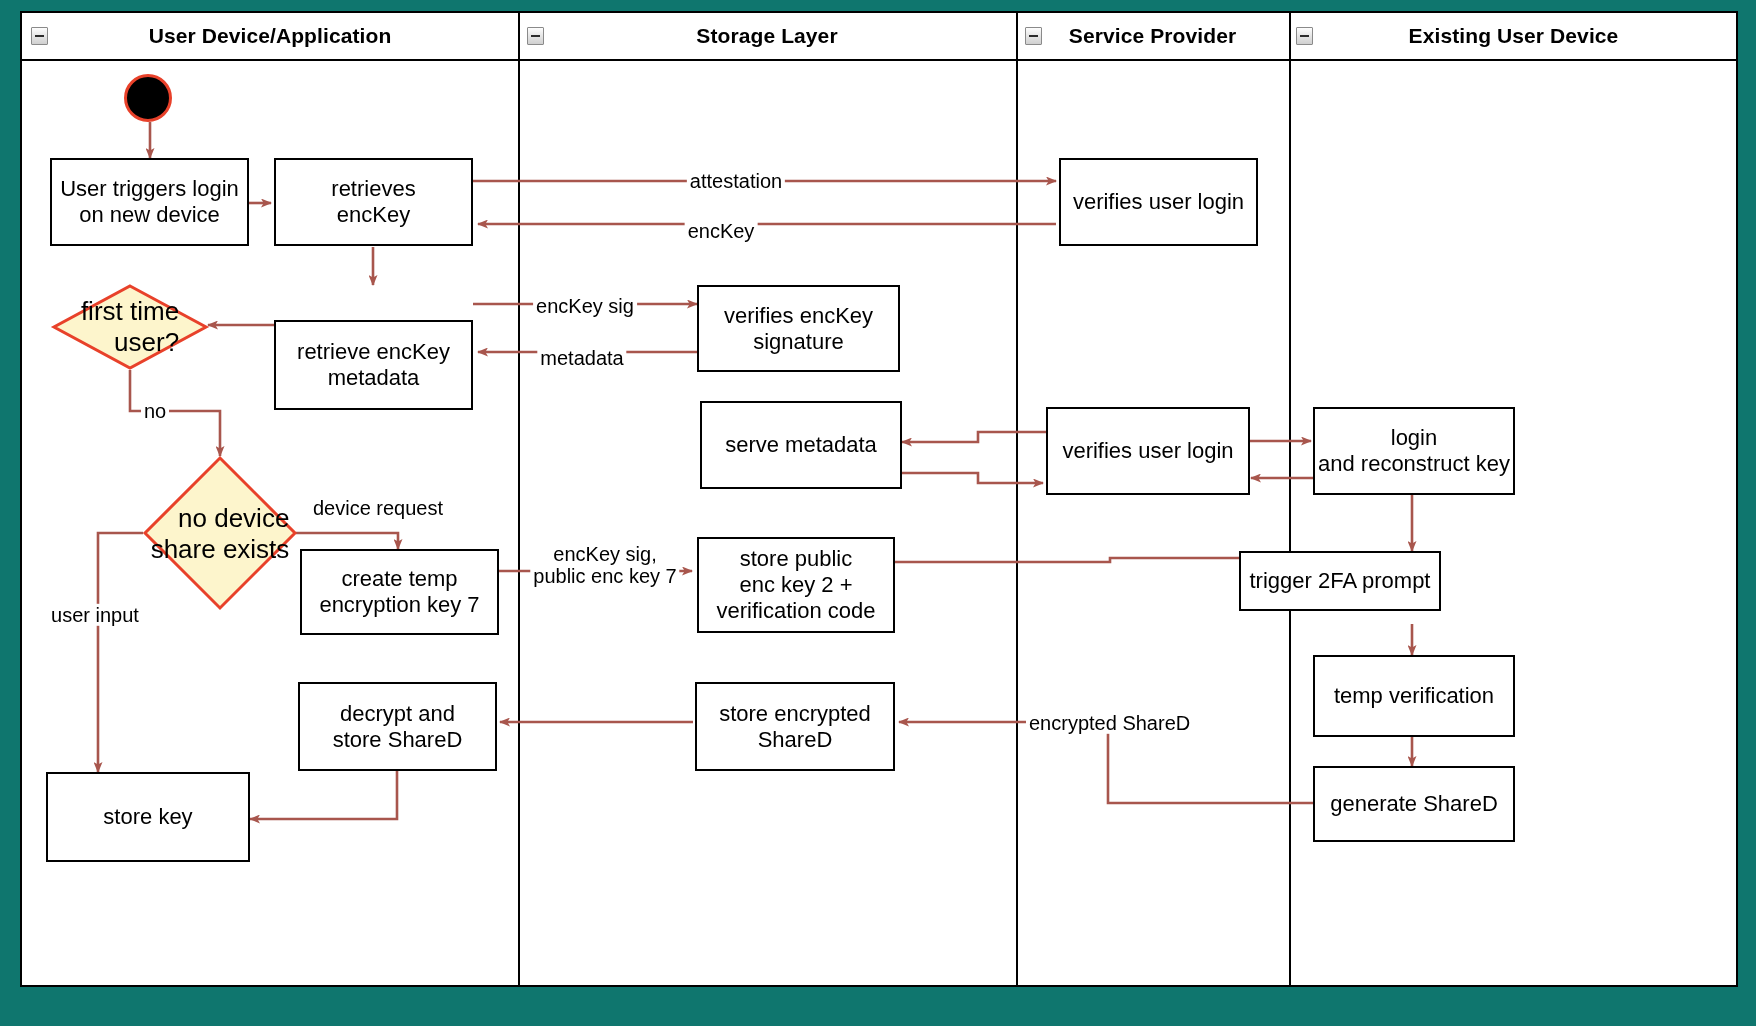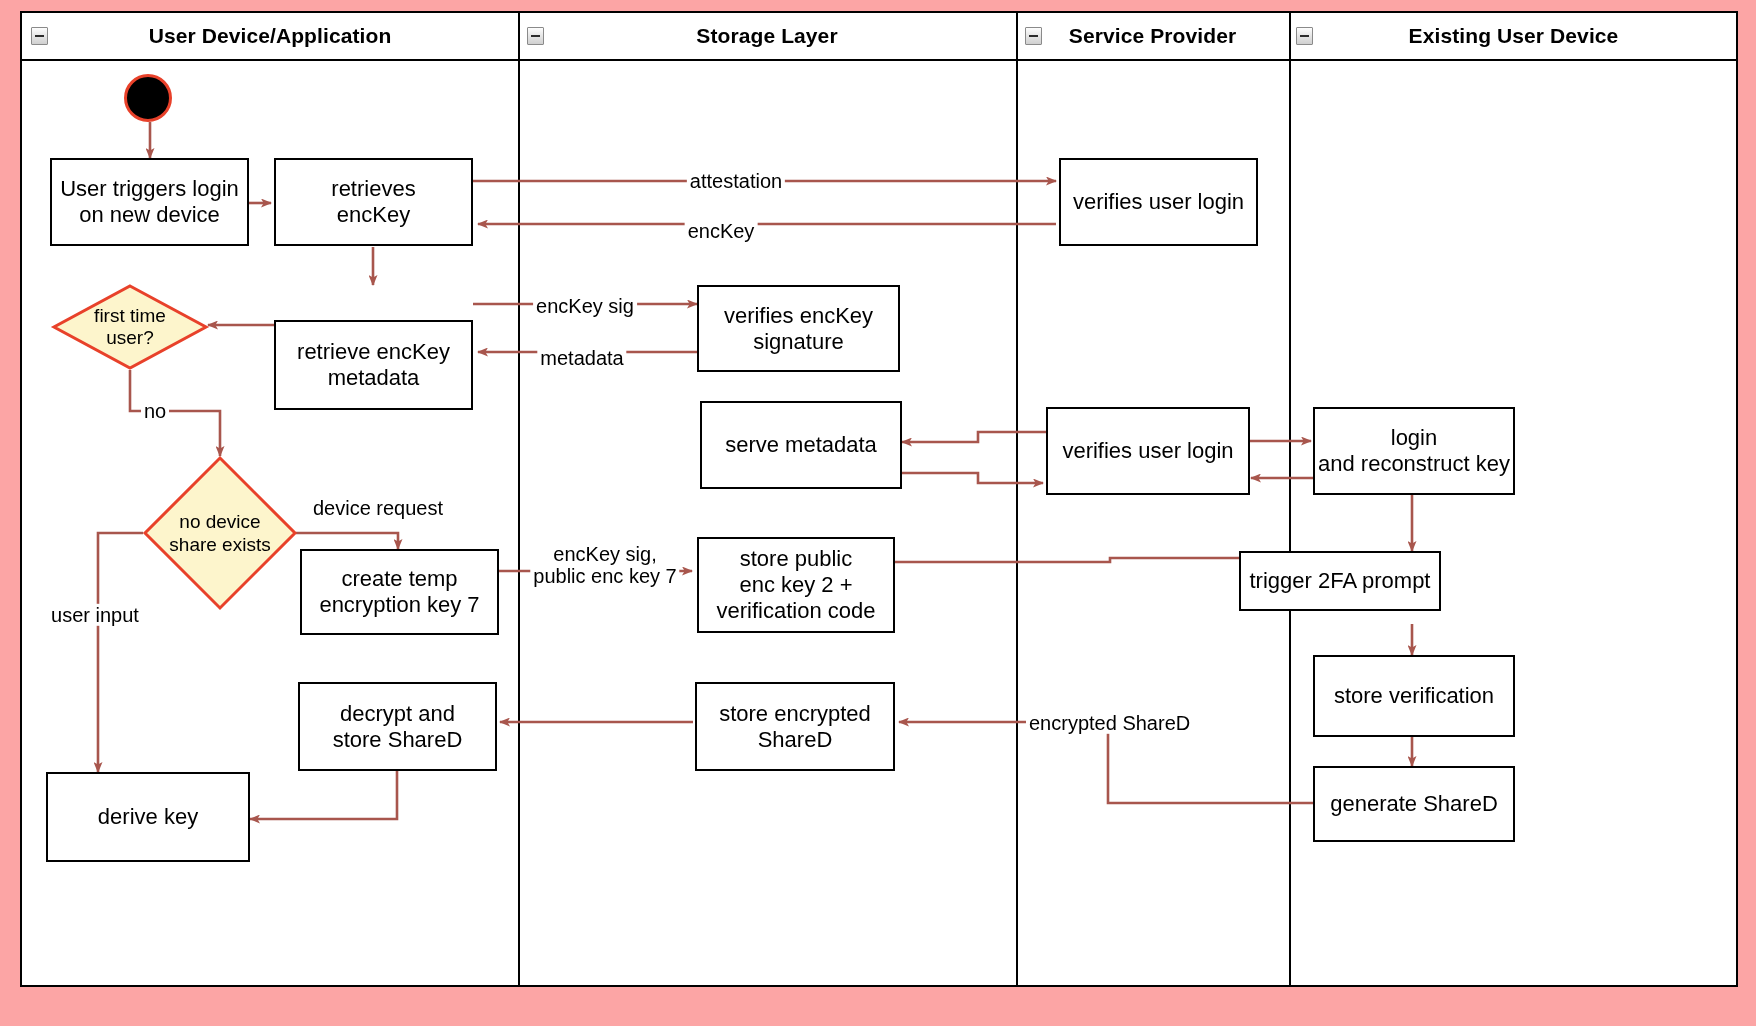--- a/index.html
+++ b/index.html
@@ -8,21 +8,21 @@
     padding: 0;
     background: #ffffff;
   }
   body {
     font-family: "Liberation Sans", sans-serif;
   }
   #canvas {
     position: relative;
     width: 1756px;
     height: 1026px;
-    background: #fca5a5;
+    background: #0f766e;
     overflow: hidden;
   }
   
   .pool {
     position: absolute;
     left: 20px;
     top: 11px;
     width: 1718px;
     height: 976px;
     border: 2px solid #000000;
@@ -115,22 +115,22 @@
   }
   .diamond-label {
     position: absolute;
     left: 0;
     top: 0;
     width: 100%;
     height: 100%;
     display: flex;
     align-items: center;
     justify-content: center;
-    text-align: center;
-    font-size: 19px;
+    text-align: right;
+    font-size: 26px;
     line-height: 1.18;
     color: #000000;
     white-space: pre-line;
     font-family: "Liberation Sans", sans-serif;
     pointer-events: none;
   }
   
   #edges {
     position: absolute;
     left: 0;
@@ -261,21 +261,21 @@
     <div class="diamond-label">no device
 share exists</div>
   </div>
 
   <div class="node" style="left:300px; top:549px; width:199px; height:86px;">create temp
 encryption key 7</div>
 
   <div class="node" style="left:298px; top:682px; width:199px; height:89px;">decrypt and
 store ShareD</div>
 
-  <div class="node" style="left:46px;  top:772px; width:204px; height:90px;">derive key</div>
+  <div class="node" style="left:46px;  top:772px; width:204px; height:90px;">store key</div>
 
   <div class="node" style="left:697px; top:285px; width:203px; height:87px;">verifies encKey
 signature</div>
 
   <div class="node" style="left:700px; top:401px; width:202px; height:88px;">serve metadata</div>
 
   <div class="node" style="left:697px; top:537px; width:198px; height:96px;">store public
 enc key 2 +
 verification code</div>
 
@@ -284,21 +284,21 @@
 
   <div class="node" style="left:1059px; top:158px; width:199px; height:88px;">verifies user login</div>
 
   <div class="node" style="left:1046px; top:407px; width:204px; height:88px;">verifies user login</div>
 
   <div class="node" style="left:1313px; top:407px; width:202px; height:88px;">login
 and reconstruct key</div>
 
   <div class="node" style="left:1239px; top:551px; width:202px; height:60px;">trigger 2FA prompt</div>
 
-  <div class="node" style="left:1313px; top:655px; width:202px; height:82px;">store verification</div>
+  <div class="node" style="left:1313px; top:655px; width:202px; height:82px;">temp verification</div>
 
   <div class="node" style="left:1313px; top:766px; width:202px; height:76px;">generate ShareD</div>
 
   <div class="edge-label ctr" style="left:736px; top:181px;">attestation</div>
 
   <div class="edge-label ctr" style="left:721px; top:231px;">encKey</div>
 
   <div class="edge-label ctr" style="left:585px; top:306px;">encKey sig</div>
 
   <div class="edge-label ctr" style="left:582px; top:358px;">metadata</div>

